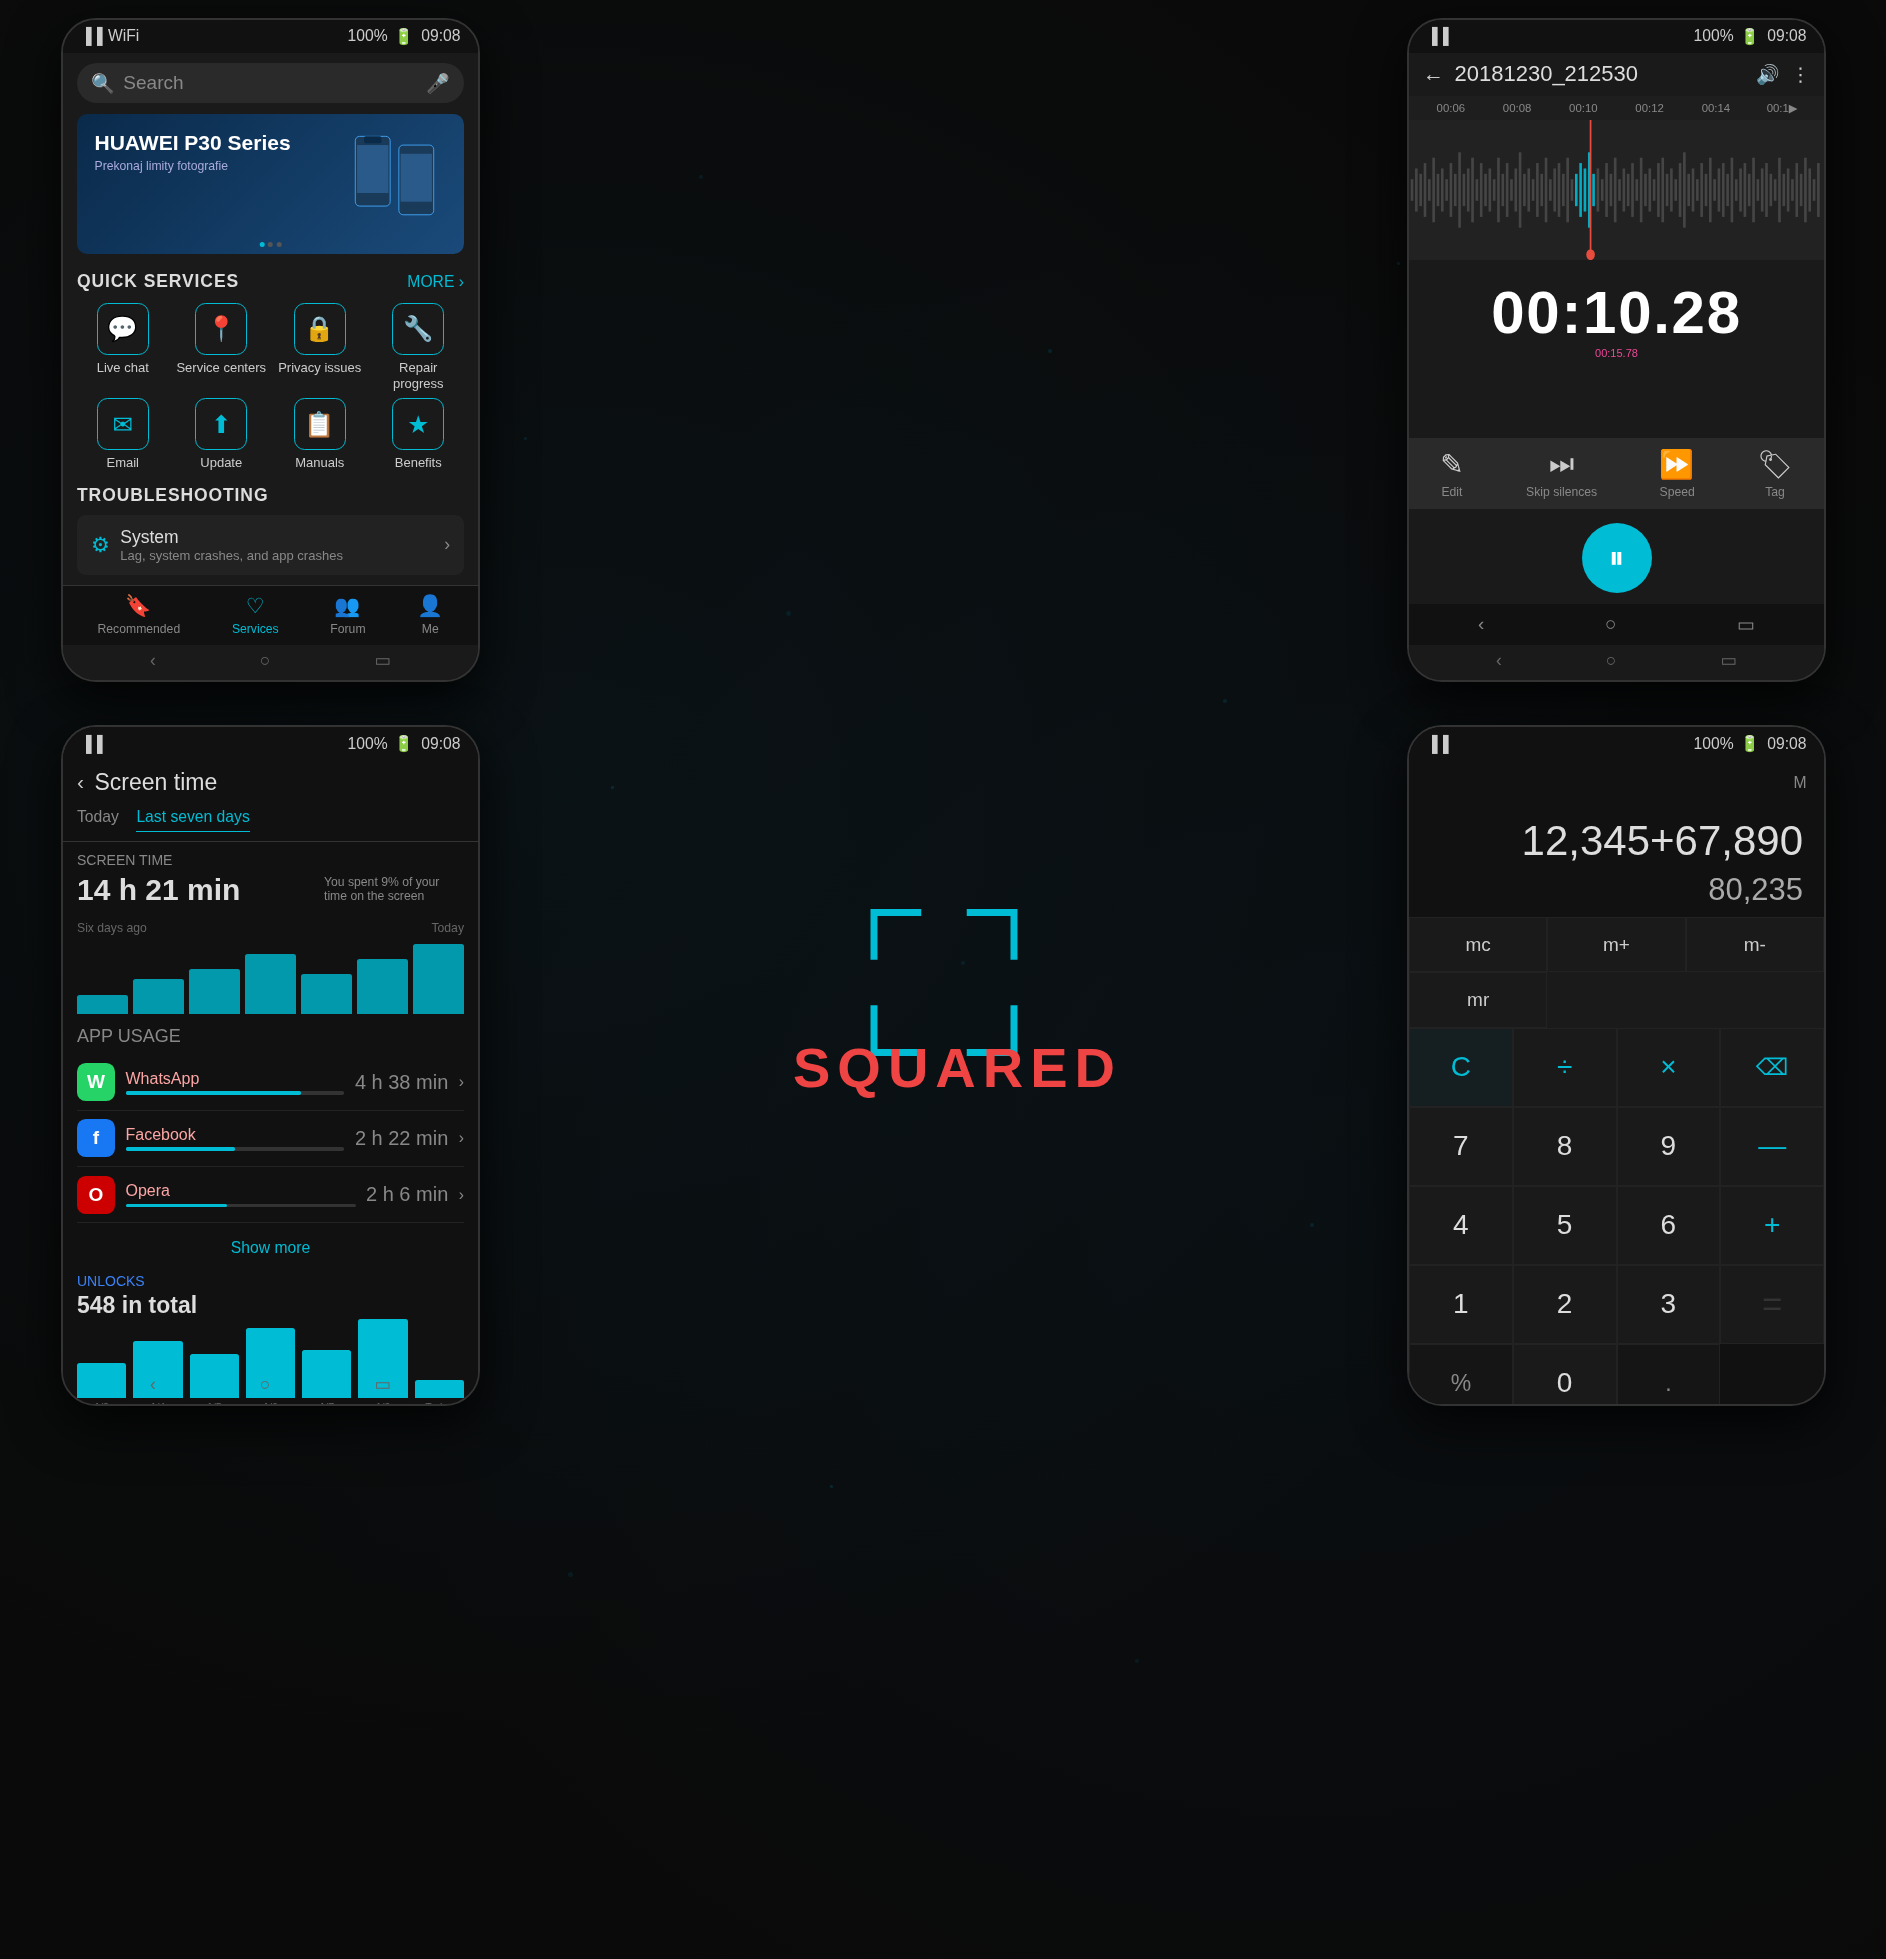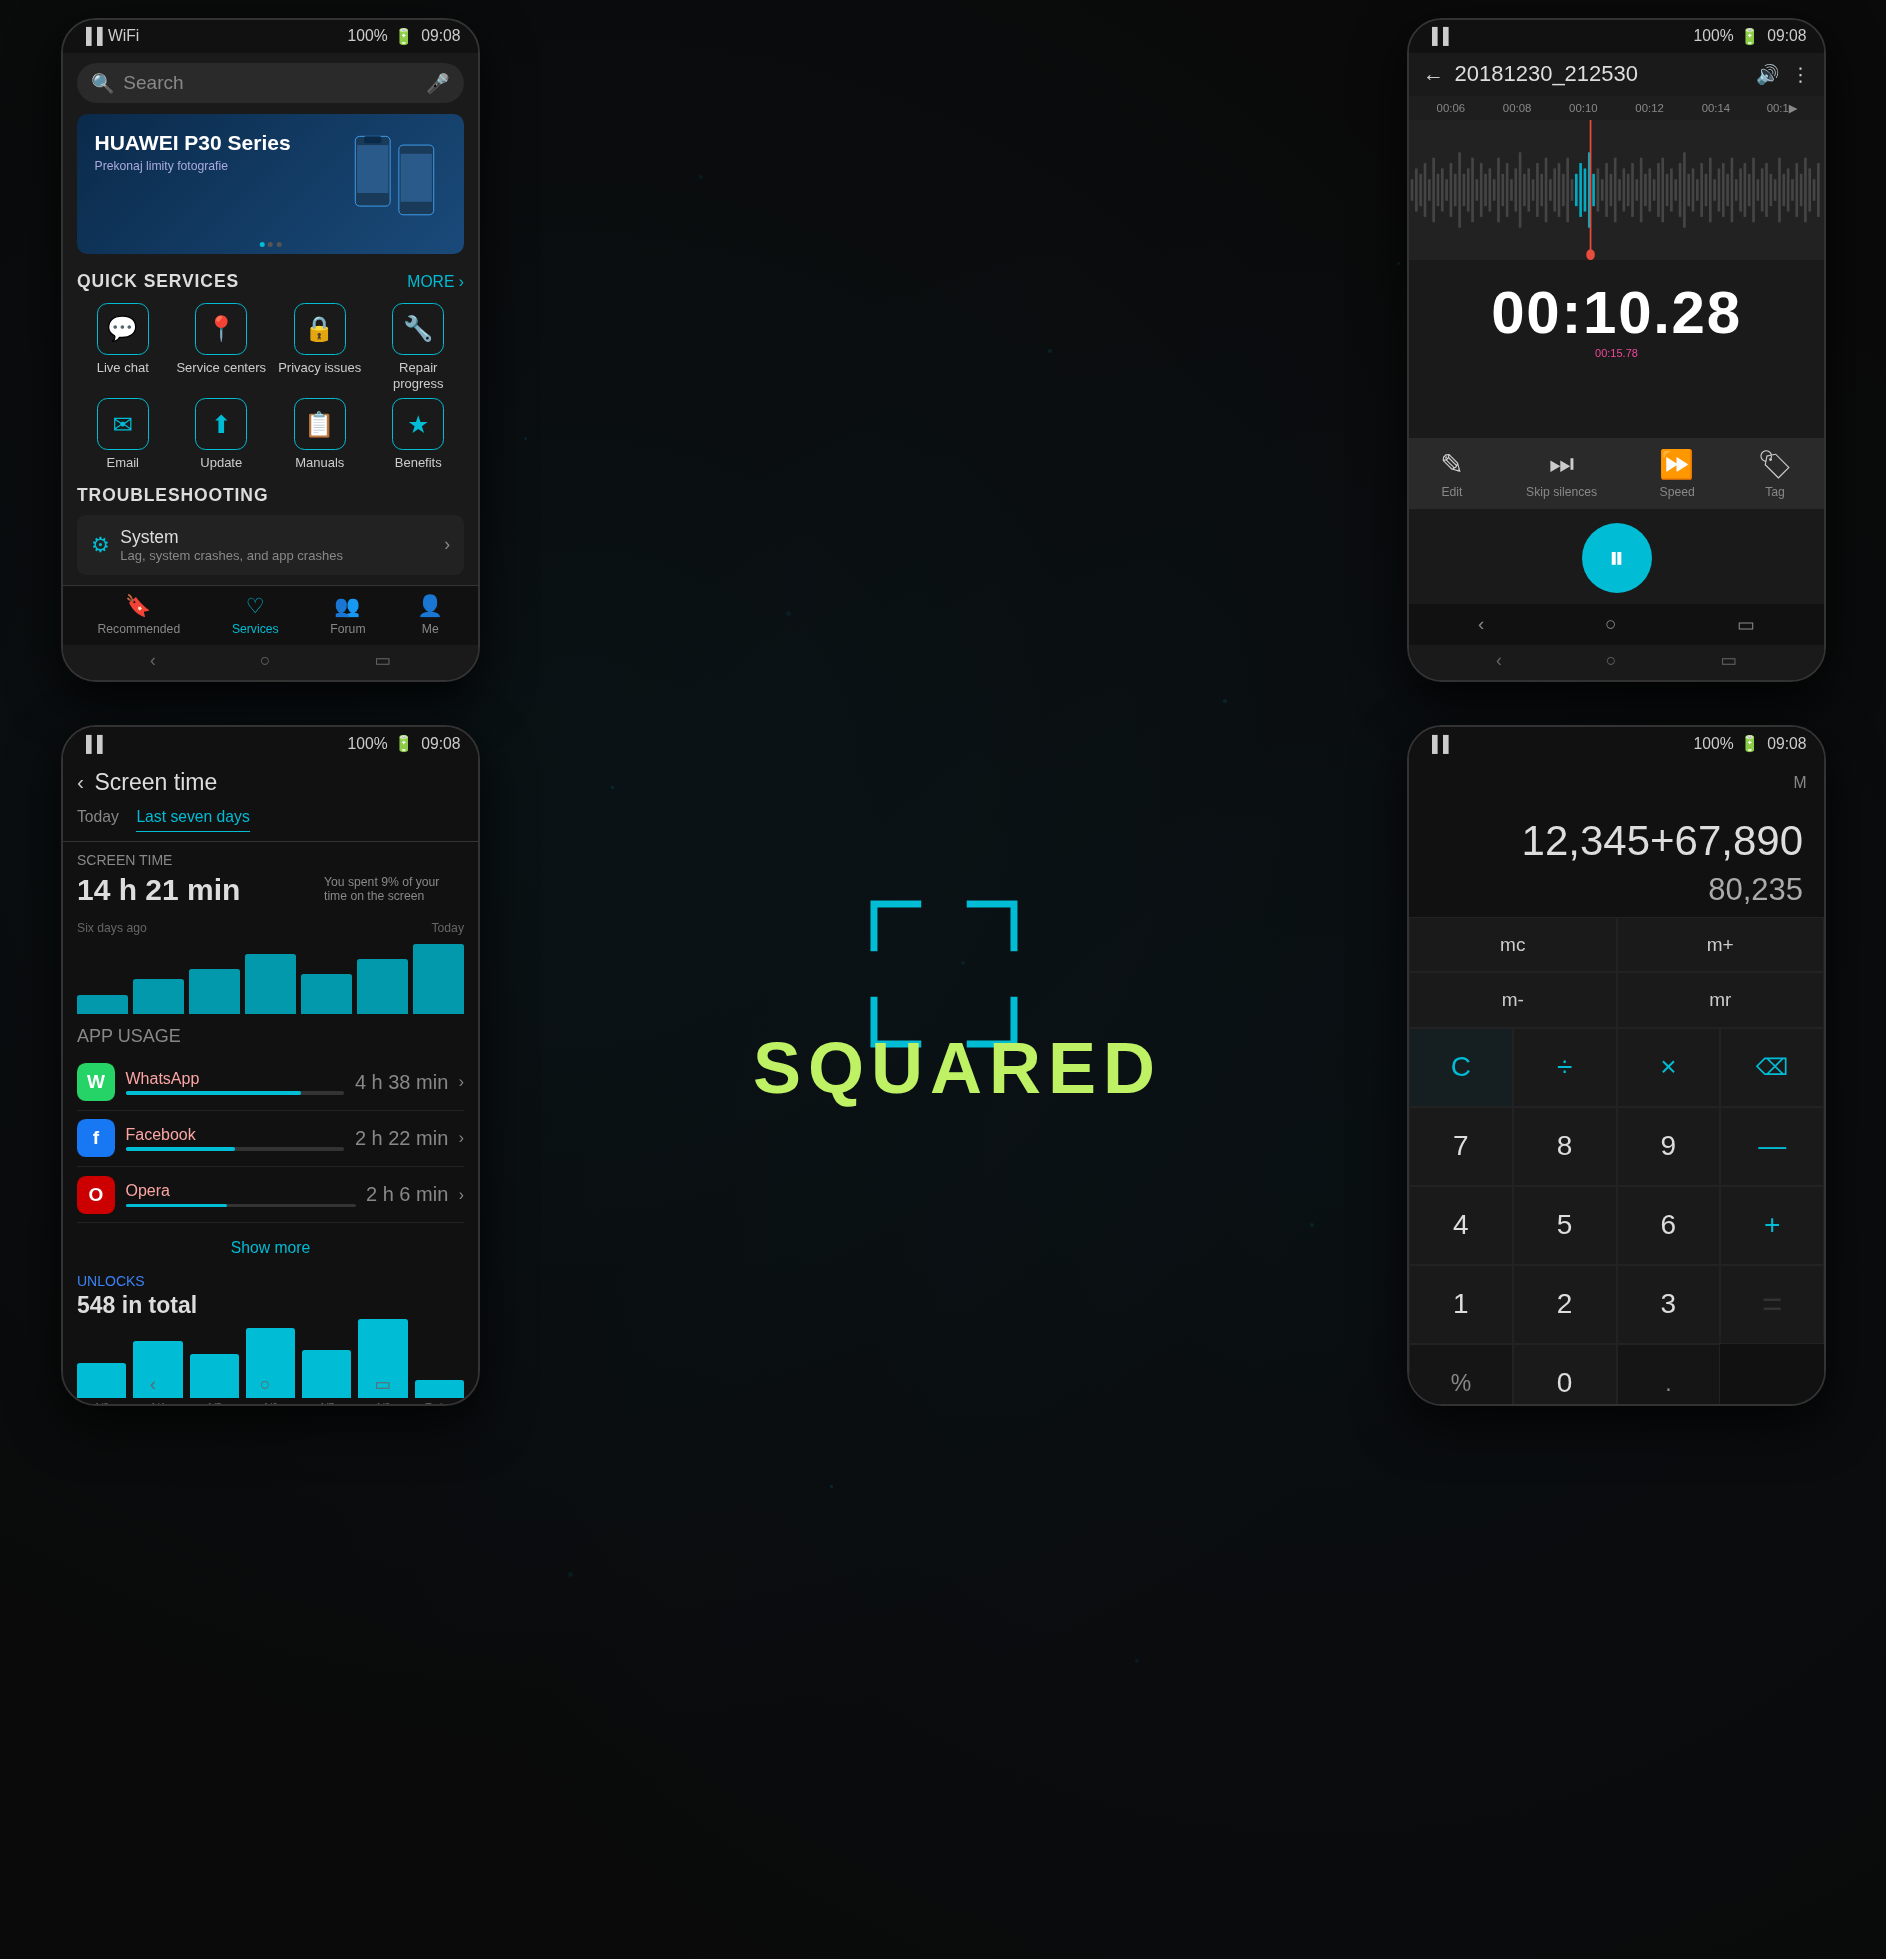--- a/index.html
+++ b/index.html
@@ -469,21 +469,21 @@
       align-items: flex-end;
       position: relative;
     }
 
     .p4-mode { color: #888; font-size: 15.7px; position: absolute; top: 14px; right: 17.5px; }
     .p4-expression { color: #ddd; font-size: 42px; font-weight: 300; margin-bottom: 7px; }
     .p4-result { color: #aaa; font-size: 31px; font-weight: 300; }
 
     .p4-memory-row {
       display: grid;
-      grid-template-columns: repeat(2, 1fr);
+      grid-template-columns: repeat(3, 1fr);
       background: #1a1a1a;
     }
 
     .p4-mem-btn {
       padding: 15.7px;
       text-align: center;
       color: #ccc;
       font-size: 19px;
       border: 0.9px solid #222;
       background: #1a1a1a;
@@ -581,21 +581,21 @@
   <svg width="245" height="245" viewBox="0 0 280 280">
 
     <path d="M60 60 L60 110 M60 60 L110 60" stroke="#00bcd4" stroke-width="8" fill="none" stroke-linecap="square"></path>
 
     <path d="M220 60 L220 110 M220 60 L170 60" stroke="#00bcd4" stroke-width="8" fill="none" stroke-linecap="square"></path>
 
     <path d="M60 220 L60 170 M60 220 L110 220" stroke="#00bcd4" stroke-width="8" fill="none" stroke-linecap="square"></path>
 
     <path d="M220 220 L220 170 M220 220 L170 220" stroke="#00bcd4" stroke-width="8" fill="none" stroke-linecap="square"></path>
   </svg>
-  <div style="margin-top:-70px; font-size:72px; font-weight:900; letter-spacing:7px; color:#bef264; font-family:Arial,sans-serif;margin-left:28px;">SQUARED</div>
+  <div style="margin-top:-70px; font-size:56px; font-weight:900; letter-spacing:7px; color:#ef4444; font-family:Arial,sans-serif;margin-left:28px;">SQUARED</div>
 </div>
 
 <div class="phone-mockup phone1">
   <div class="phone-screen">
 
     <div class="status-bar">
       <div class="status-bar-left">
         <span>▐▐</span>
         <span>WiFi</span>
       </div>

